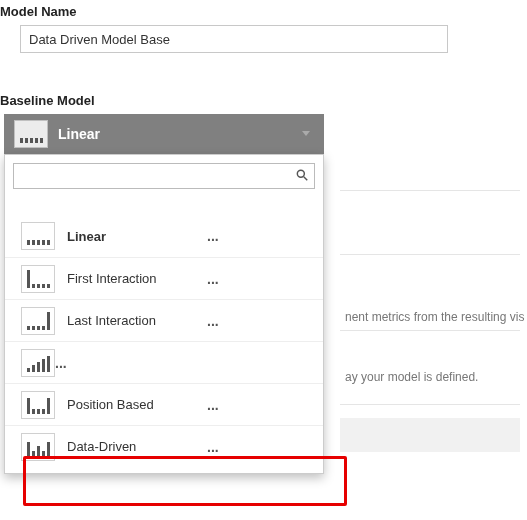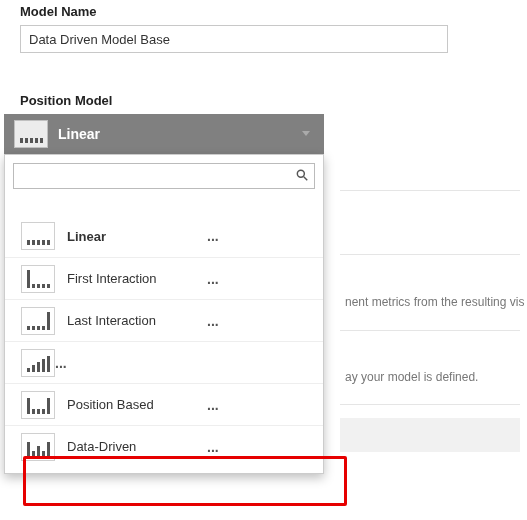--- a/index.html
+++ b/index.html
@@ -11,21 +11,20 @@
     width: 527px;
     height: 520px;
     position: relative;
     overflow: hidden;
   }
   .field-label {
     font-weight: bold;
     font-size: 13px;
     color: #222;
     margin-bottom: 6px;
-    padding-left: 20px;
   }
   .text-input {
     margin-left: 20px;
     width: 428px;
     height: 28px;
     border: 1px solid #c8c8c8;
     padding: 4px 8px;
     font-size: 13px;
     color: #333;
   }
@@ -216,35 +215,35 @@
     z-index: 0;
   }
 </style>
 </head>
 <body>
 
 <div class="bg-line" style="left:10px; top:190px; width:14px;"></div>
 <div class="bg-line" style="left:340px; top:190px; width:180px;"></div>
 <div class="bg-line" style="left:10px; top:254px; width:14px;"></div>
 <div class="bg-line" style="left:340px; top:254px; width:180px;"></div>
-<div class="bg-text" style="left:345px; top:295px;">nent metrics from the resulting vis</div>
+<div class="bg-text" style="left:345px; top:310px;">nent metrics from the resulting vis</div>
 <div class="bg-line" style="left:10px; top:330px; width:14px;"></div>
 <div class="bg-line" style="left:340px; top:330px; width:180px;"></div>
 <div class="bg-text" style="left:345px; top:370px;">ay your model is defined.</div>
 <div class="bg-line" style="left:340px; top:404px; width:180px;"></div>
 <div class="bg-bar" style="left:8px; top:418px; width:16px; height:34px;"></div>
 <div class="bg-bar" style="left:340px; top:418px; width:180px; height:34px;"></div>
 
 <div class="section-top">
   <div class="field-label">Model Name</div>
   <input class="text-input" type="text" value="Data Driven Model Base" style="">
 </div>
 
 <div class="section-baseline">
-  <div class="field-label">Position Model</div>
+  <div class="field-label">Baseline Model</div>
 
   <div class="dropdown-wrap">
     <div class="dropdown-selected">
       <div class="ic linear selected">
         <span></span>
           <span></span>
           <span></span>
           <span></span>
           <span></span>
       </div>

